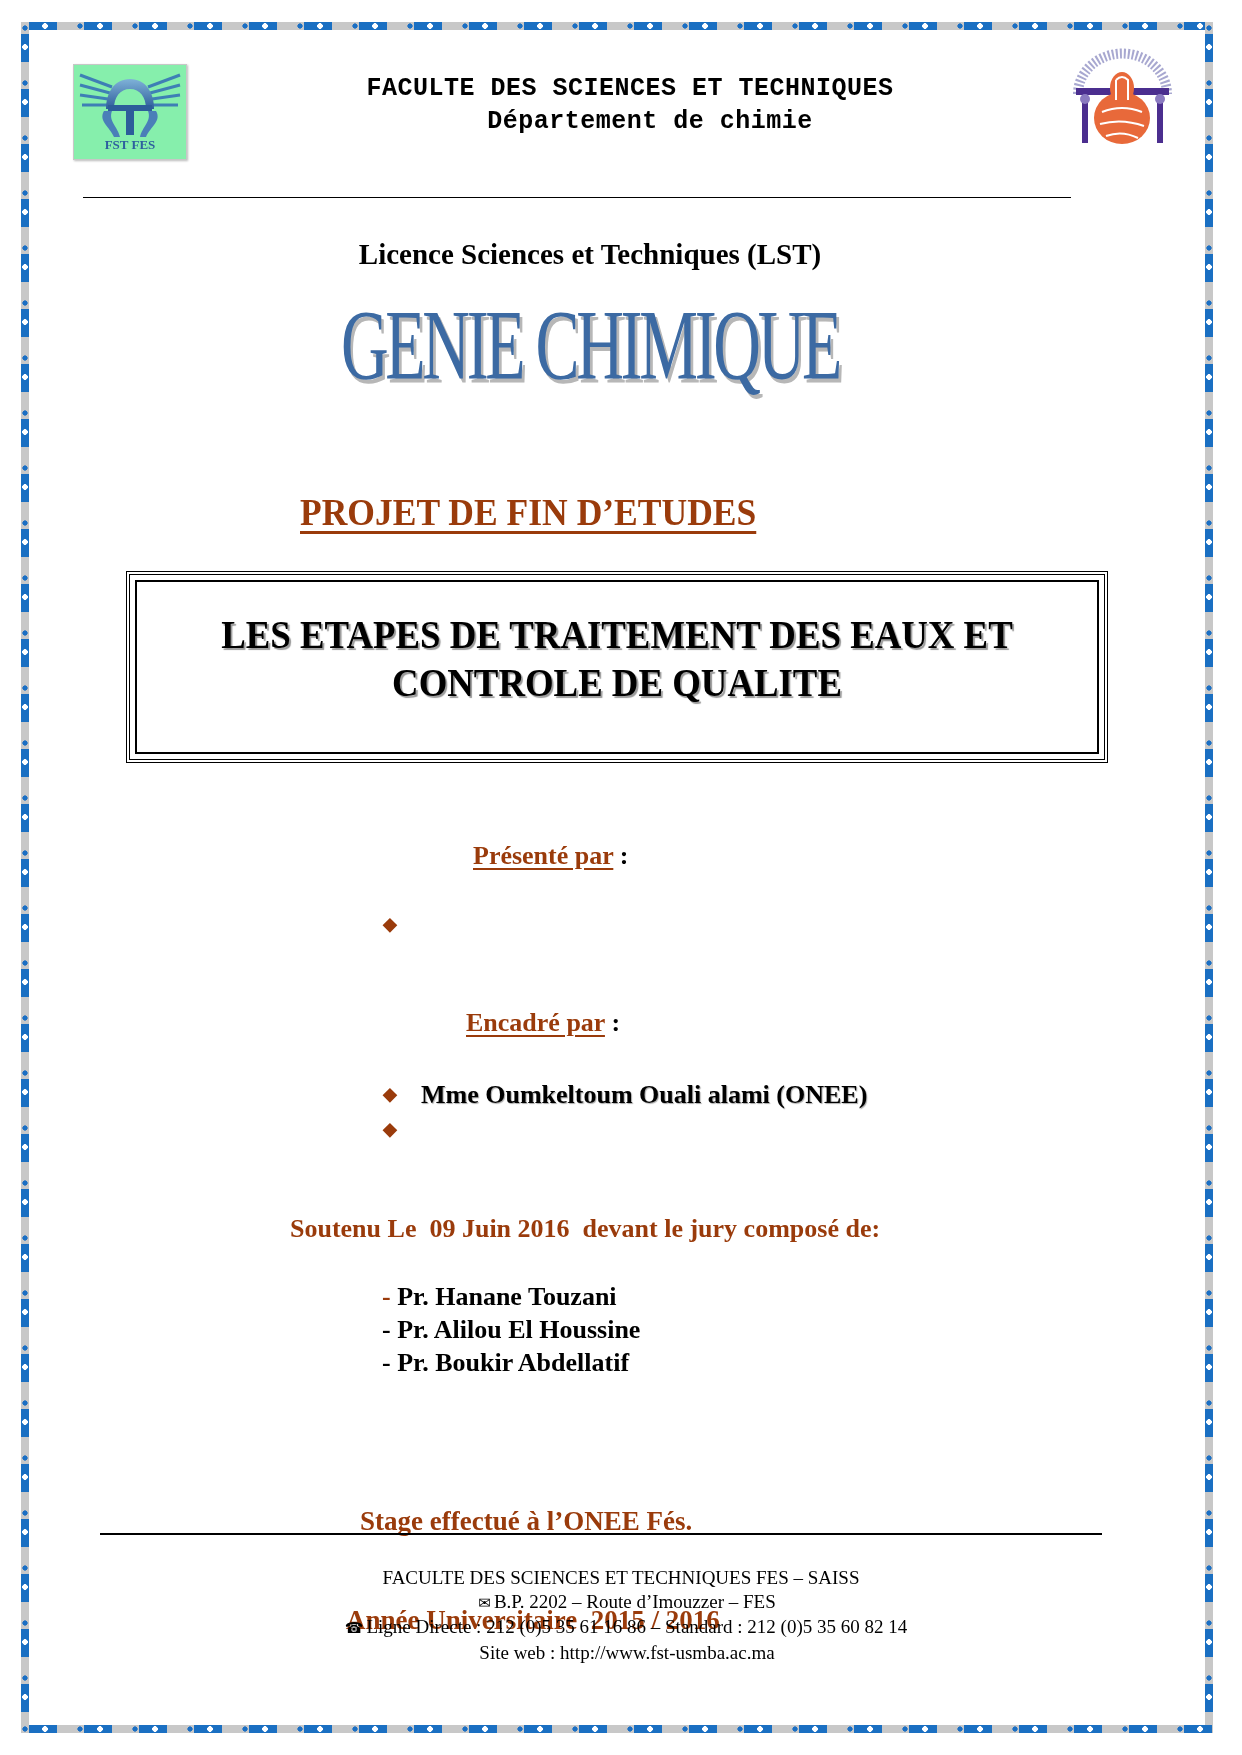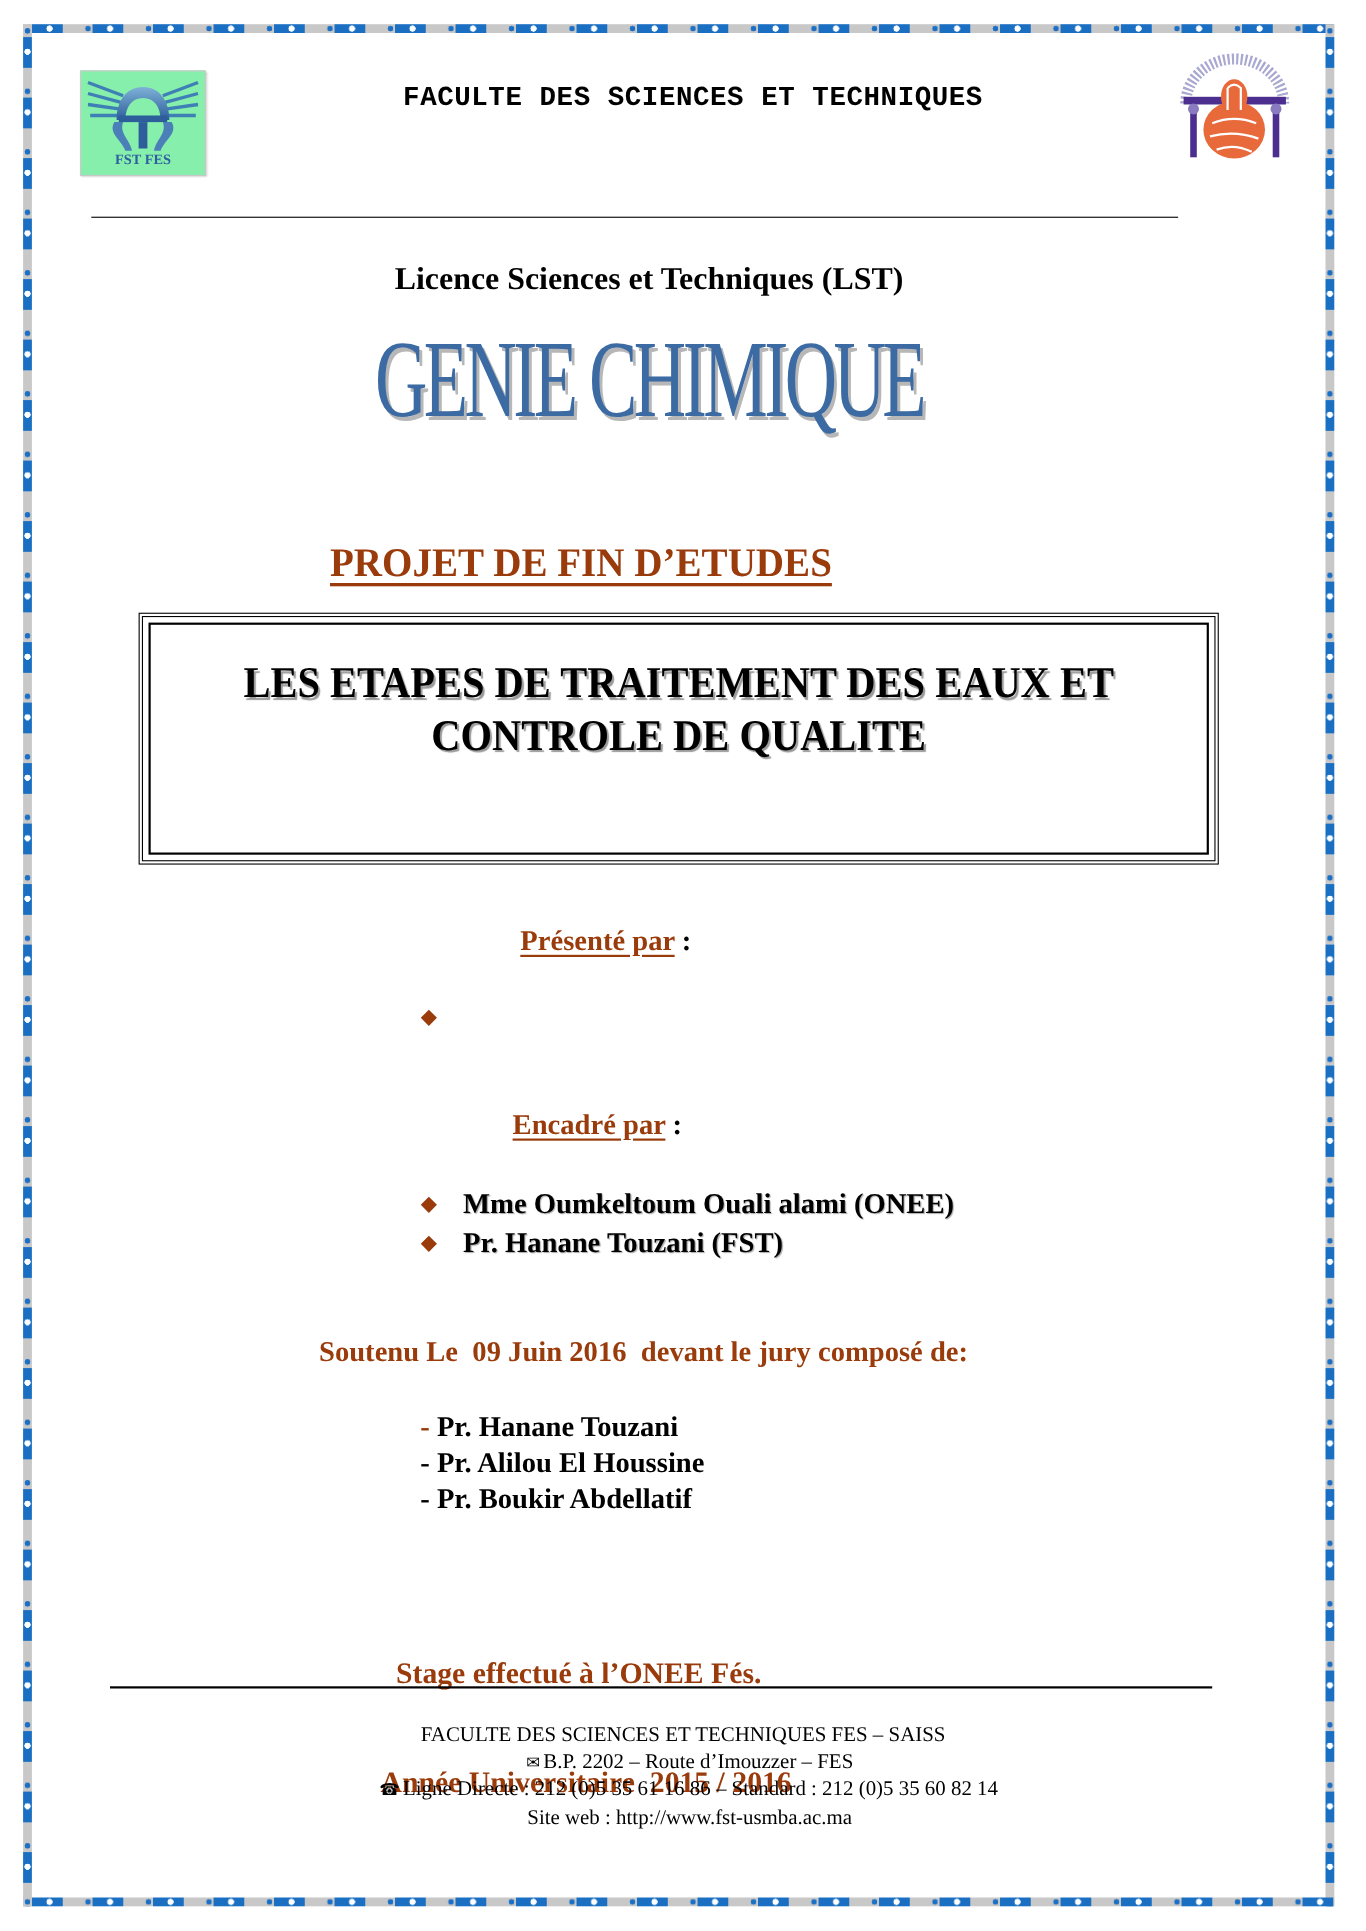--- a/index.html
+++ b/index.html
@@ -69,21 +69,21 @@
     text-shadow: 4px 4px 0 #b7b7b7;
   }
   .pfe {
     position: absolute; left: 300px; top: 491px;
     font-weight: bold; font-size: 37px; color: #9a3b0b;
     text-decoration: underline; text-decoration-thickness: 3px; text-underline-offset: 6px;
     transform: scaleX(0.96); transform-origin: left;
   }
 
   .title-box {
-    position: absolute; left: 126px; top: 557px; width: 982px; height: 229px;
+    position: absolute; left: 126px; top: 571px; width: 982px; height: 192px;
     border: 4px double #000; box-sizing: border-box;
   }
   .title-box-inner {
     position: absolute; inset: 5px; border: 2px double #000;
   }
   .title-text {
     position: absolute; left: 0; right: 0; top: 36px; text-align: center;
     font-weight: bold; font-size: 40px; line-height: 48px;
     text-shadow: 2px 2px 1px #9a9a9a;
     transform: scaleX(0.92);
@@ -171,20 +171,21 @@
     <circle cx="90" cy="51" r="5" fill="#8a7ac0"></circle>
     <ellipse cx="52" cy="70" rx="28" ry="26" fill="#e8693a"></ellipse>
     <ellipse cx="52" cy="40" rx="12" ry="16" fill="#e8693a"></ellipse>
     <path d="M32 64 Q52 56 72 64 M30 76 Q52 70 74 78 M36 88 Q52 82 68 90" stroke="#fff" stroke-width="2" fill="none"></path>
     <path d="M46 32 Q52 26 58 32 L58 52 M46 32 L46 52" stroke="#fff" stroke-width="2" fill="none"></path>
   </svg>
 </div>
 
 <div class="uni-header">
   <div>FACULTE DES SCIENCES ET TECHNIQUES</div>
+  <div class="dept">Département de chimie</div>
 </div>
 
 <div id="rule-top" class="rule"></div>
 
 <div class="licence">Licence Sciences et Techniques (LST)</div>
 <div class="genie">GENIE CHIMIQUE</div>
 
 <div class="pfe">PROJET DE FIN D’ETUDES</div>
 
 <div class="title-box">
@@ -207,21 +208,20 @@
 <div id="encadre" class="label-red">
   <span class="ul">Encadré par</span><span class="colon"> :</span>
 </div>
 <div id="supervisors" class="bullet-list">
   <div class="row">
     <span class="diamond">◆</span>
     <span>Mme Oumkeltoum Ouali alami (ONEE)</span>
   </div>
   <div class="row">
     <span class="diamond">◆</span>
-    <span>Pr. Hanane Touzani (FST)</span>
   </div>
 </div>
 
 <div class="soutenu">Soutenu Le  09 Juin 2016  devant le jury composé de:</div>
 <div class="jury">
   <div class="row"><span class="dash-red">- </span><span>Pr. Hanane Touzani</span></div>
   <div class="row"><span>- </span><span>Pr. Alilou El Houssine</span></div>
   <div class="row"><span>- </span><span>Pr. Boukir Abdellatif</span></div>
 </div>
 

